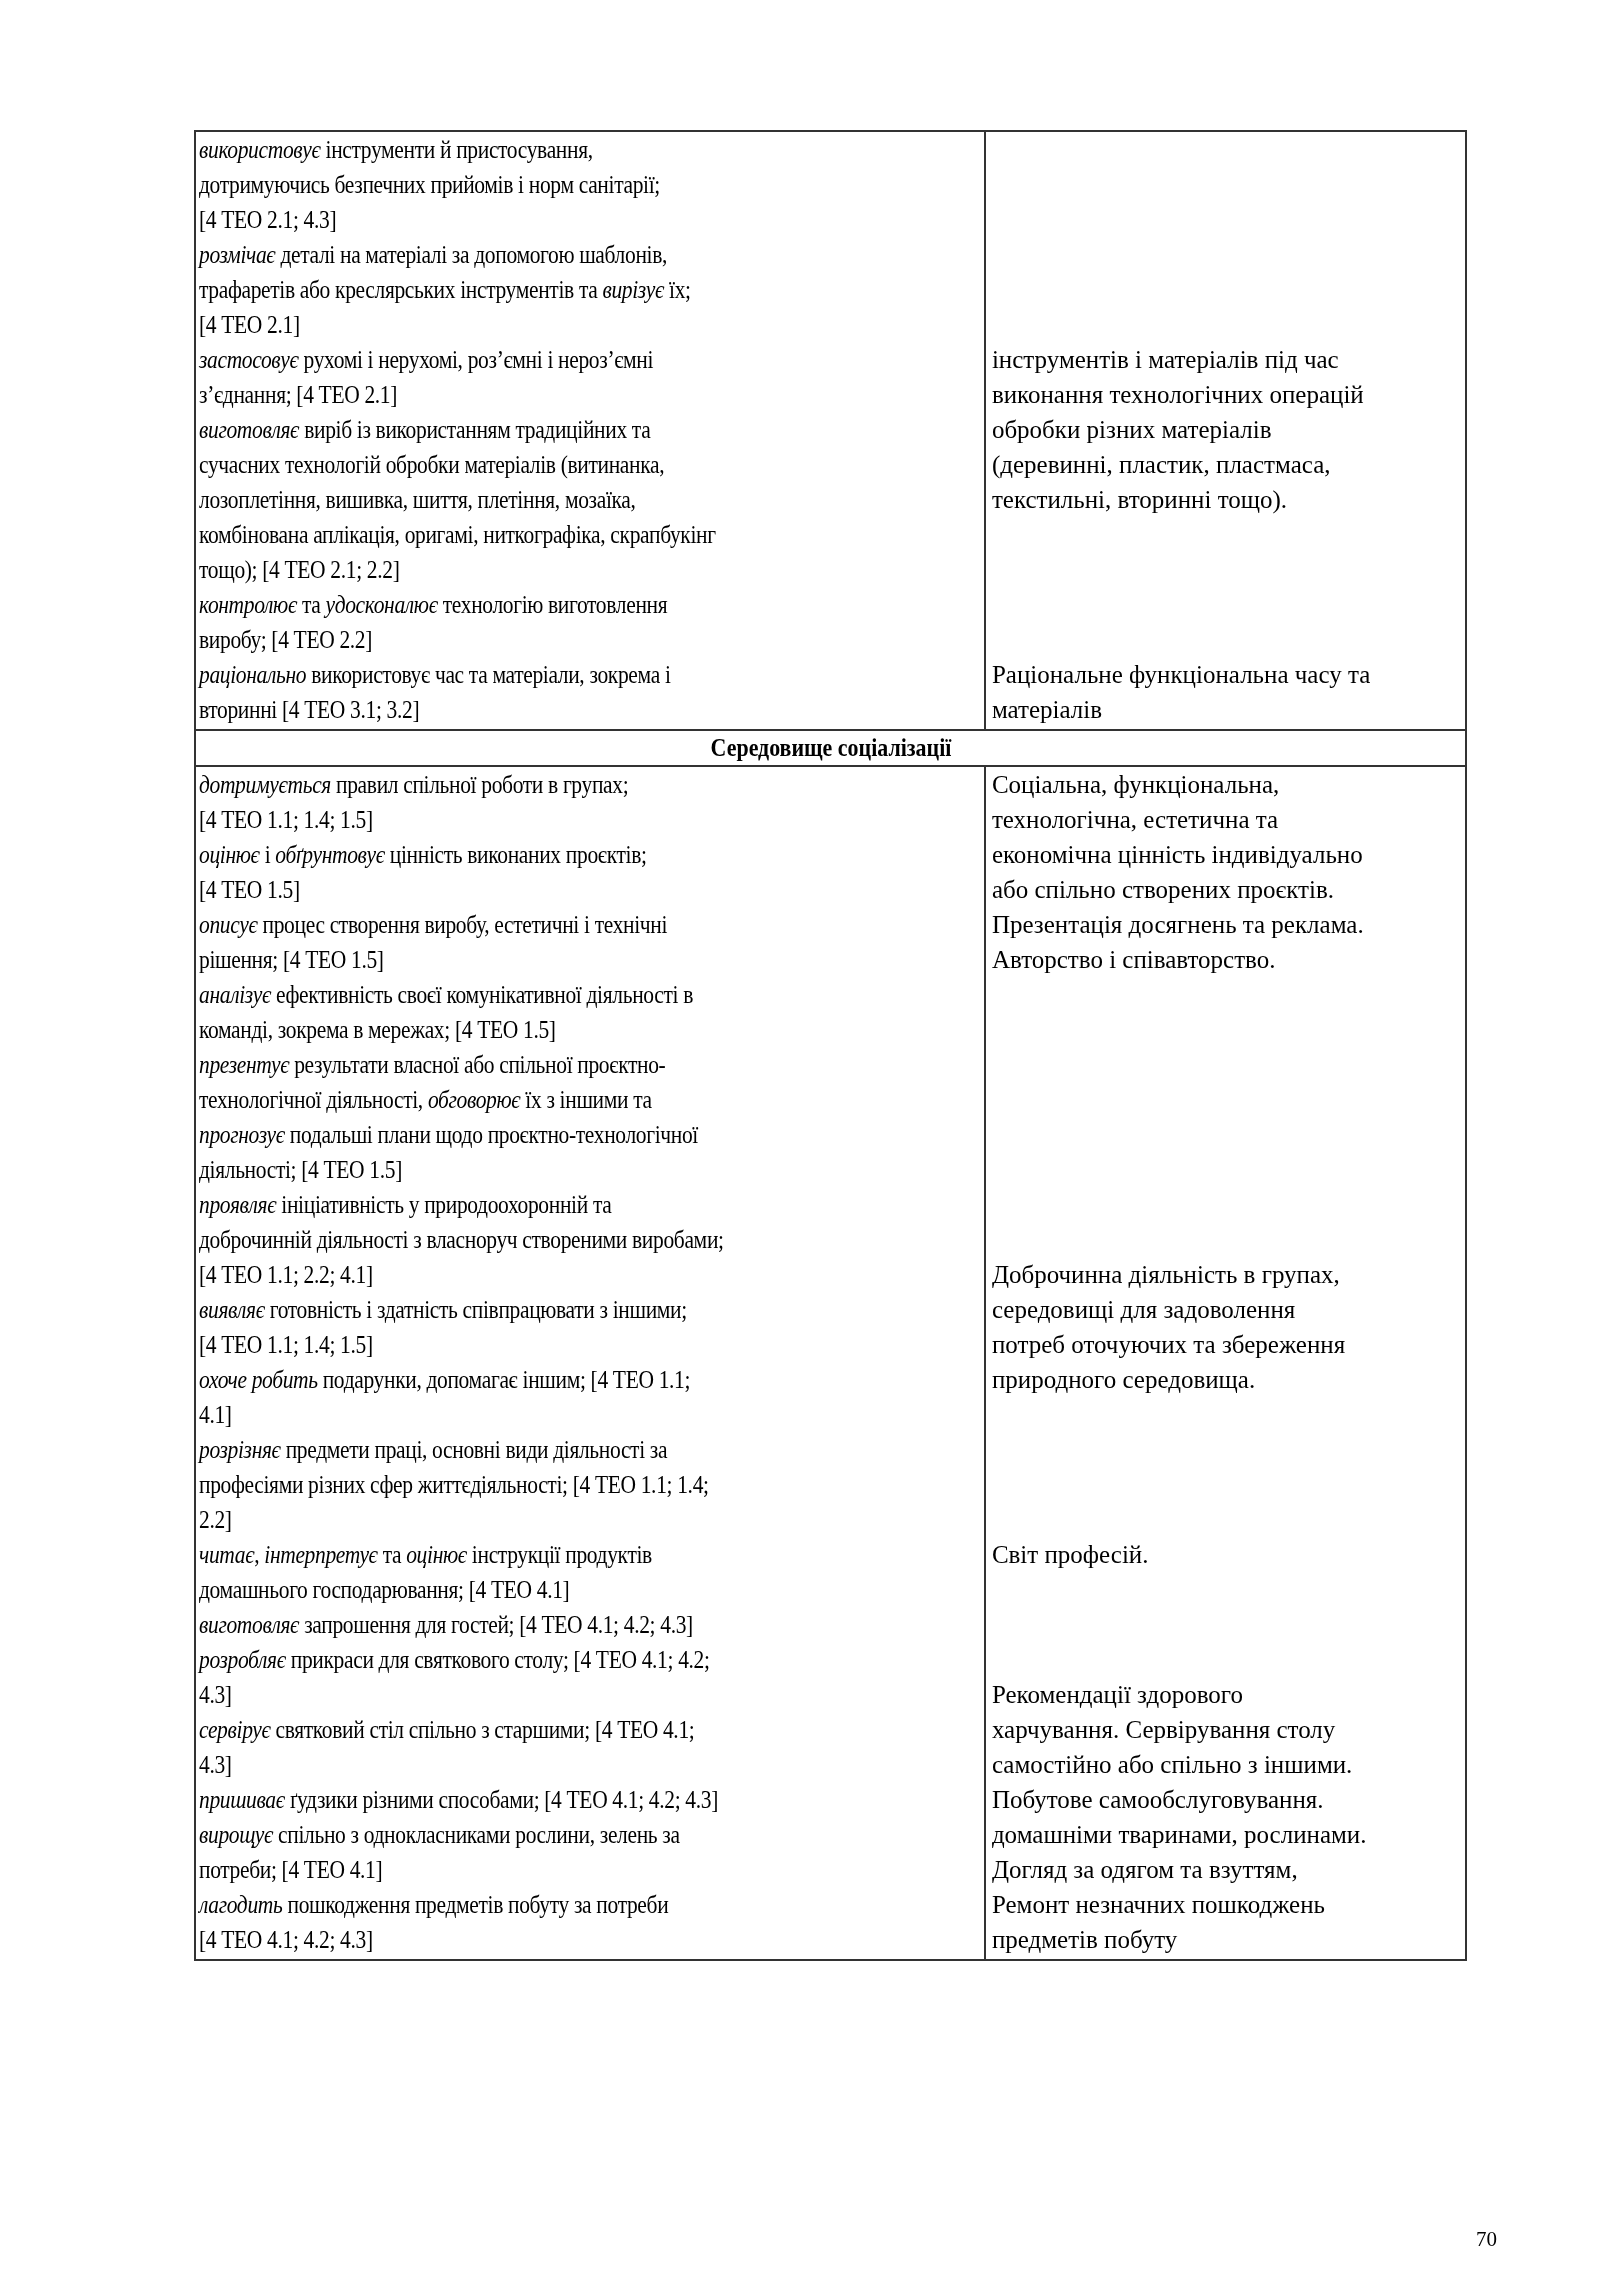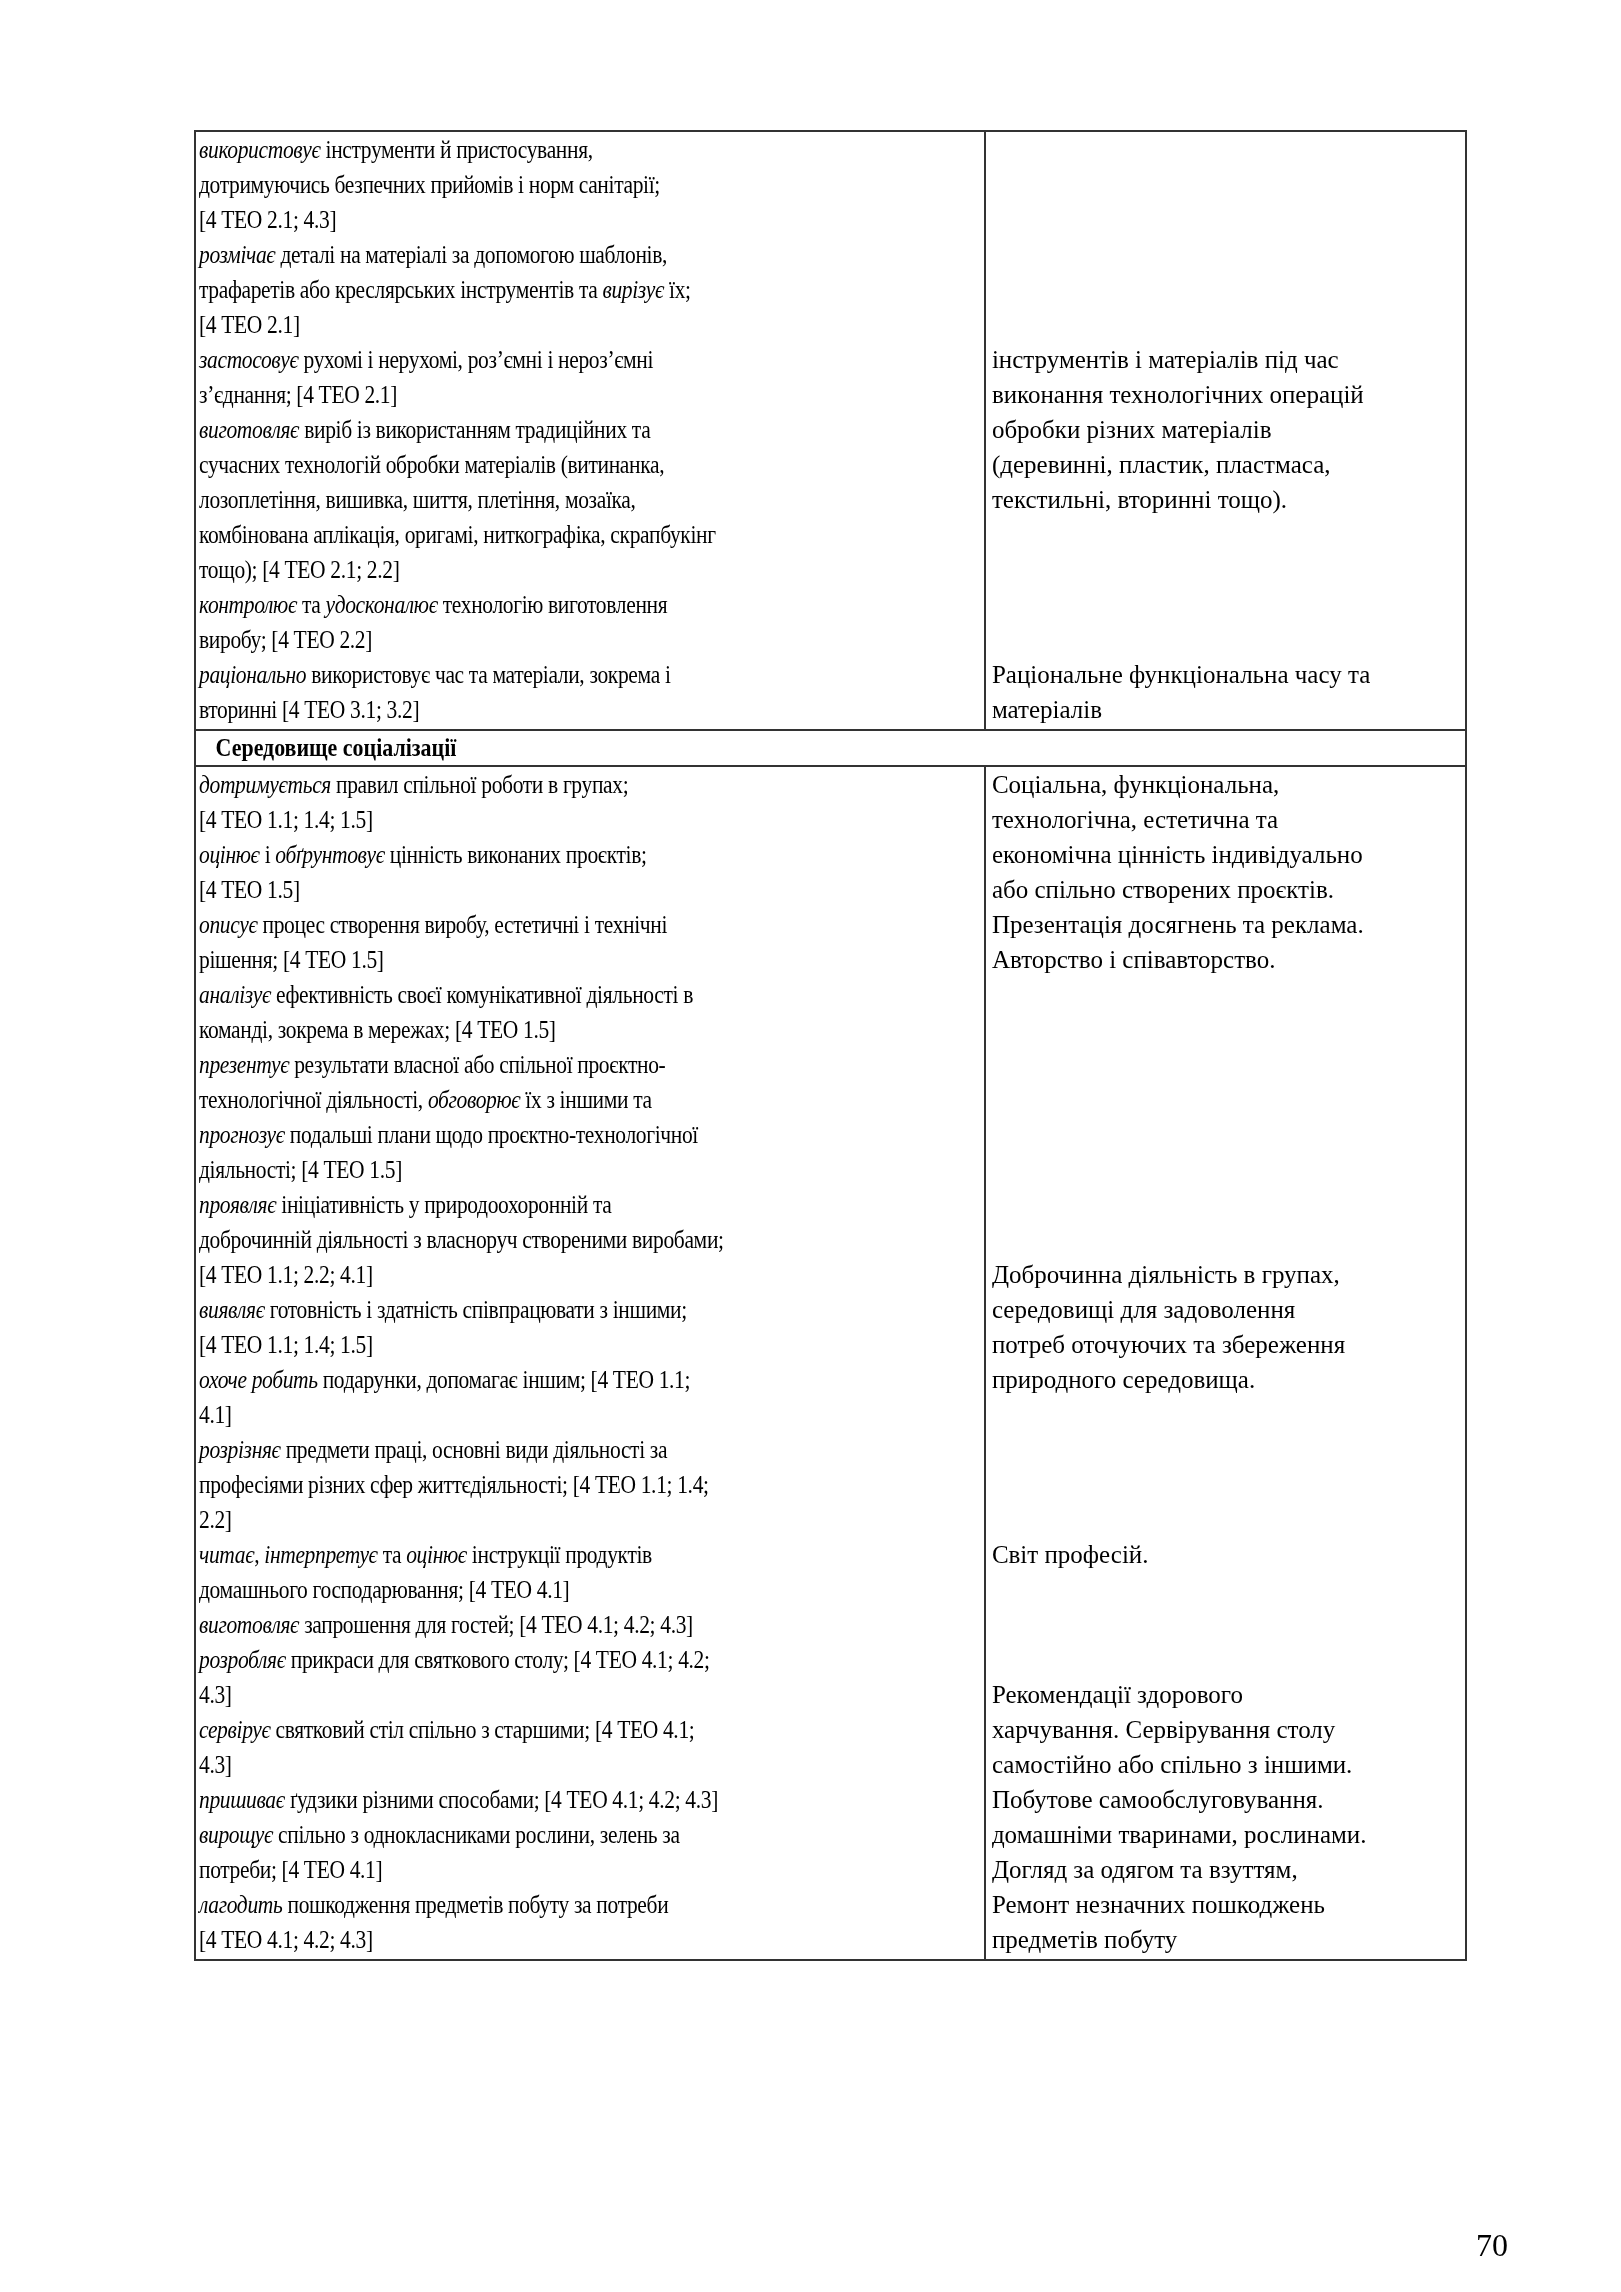--- a/index.html
+++ b/index.html
@@ -10,24 +10,24 @@
   .row { display:flex;align-items:flex-end; }
   .cell-left { width:790px; box-sizing:border-box; border-right:2px solid #333;
                padding:0 3.9px 2px 2.9px; }
   .cell-right { flex:1; box-sizing:border-box; padding:0 3.9px 2px 5.9px; }
   .narrow { font-family:"Liberation Serif", serif; font-size:25px; line-height:35px;
             transform-origin:left top; letter-spacing:-0.4px; }
   .line { display:block; white-space:nowrap; transform:scaleX(0.86); transform-origin:left center; }
   .rline { display:block; white-space:nowrap; font-size:25px; line-height:35px; }
   em { font-style:italic; }
   .section-row { border-top:2px solid #333; border-bottom:2px solid #333;
-                 font-weight:bold; font-size:25.5px; height:34px; line-height:34px; }
+                 text-align:center; font-weight:bold; font-size:25.5px; height:34px; line-height:34px; }
   .section-row span { display:inline-block; transform:scaleX(0.86); }
   .spacer { display:block; height:35px; }
-  .page-number { position:absolute; left:1476px; top:2227px; font-size:32px; }
+  .page-number { position:absolute; left:1476px; top:2227px; font-size:21px; }
 </style>
 </head>
 <body>
 
 <div class="page-table">
   <div class="row">
     <div class="cell-left" id="b1-left">
         <div>
           <span class="line narrow"><em>використовує</em><span> інструменти й пристосування,</span></span>
           <span class="line narrow"><span>дотримуючись безпечних прийомів і норм санітарії;</span></span>

